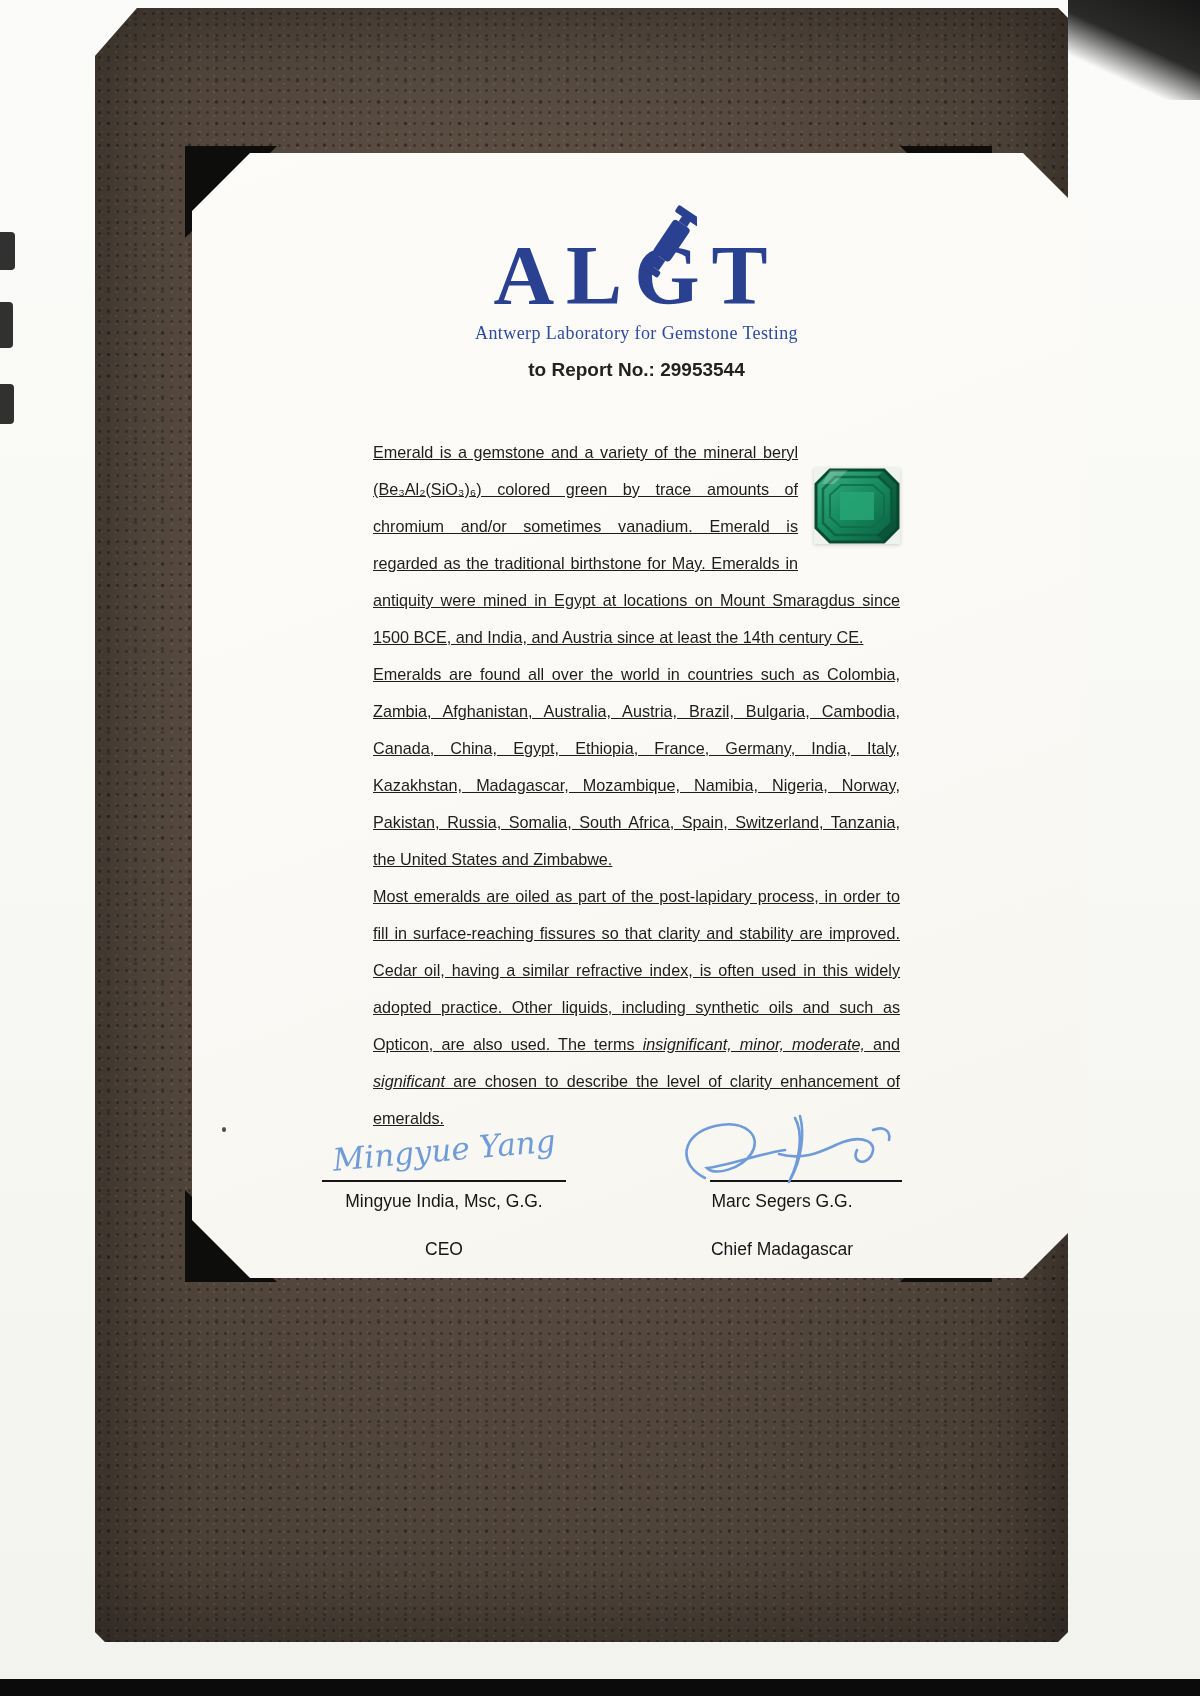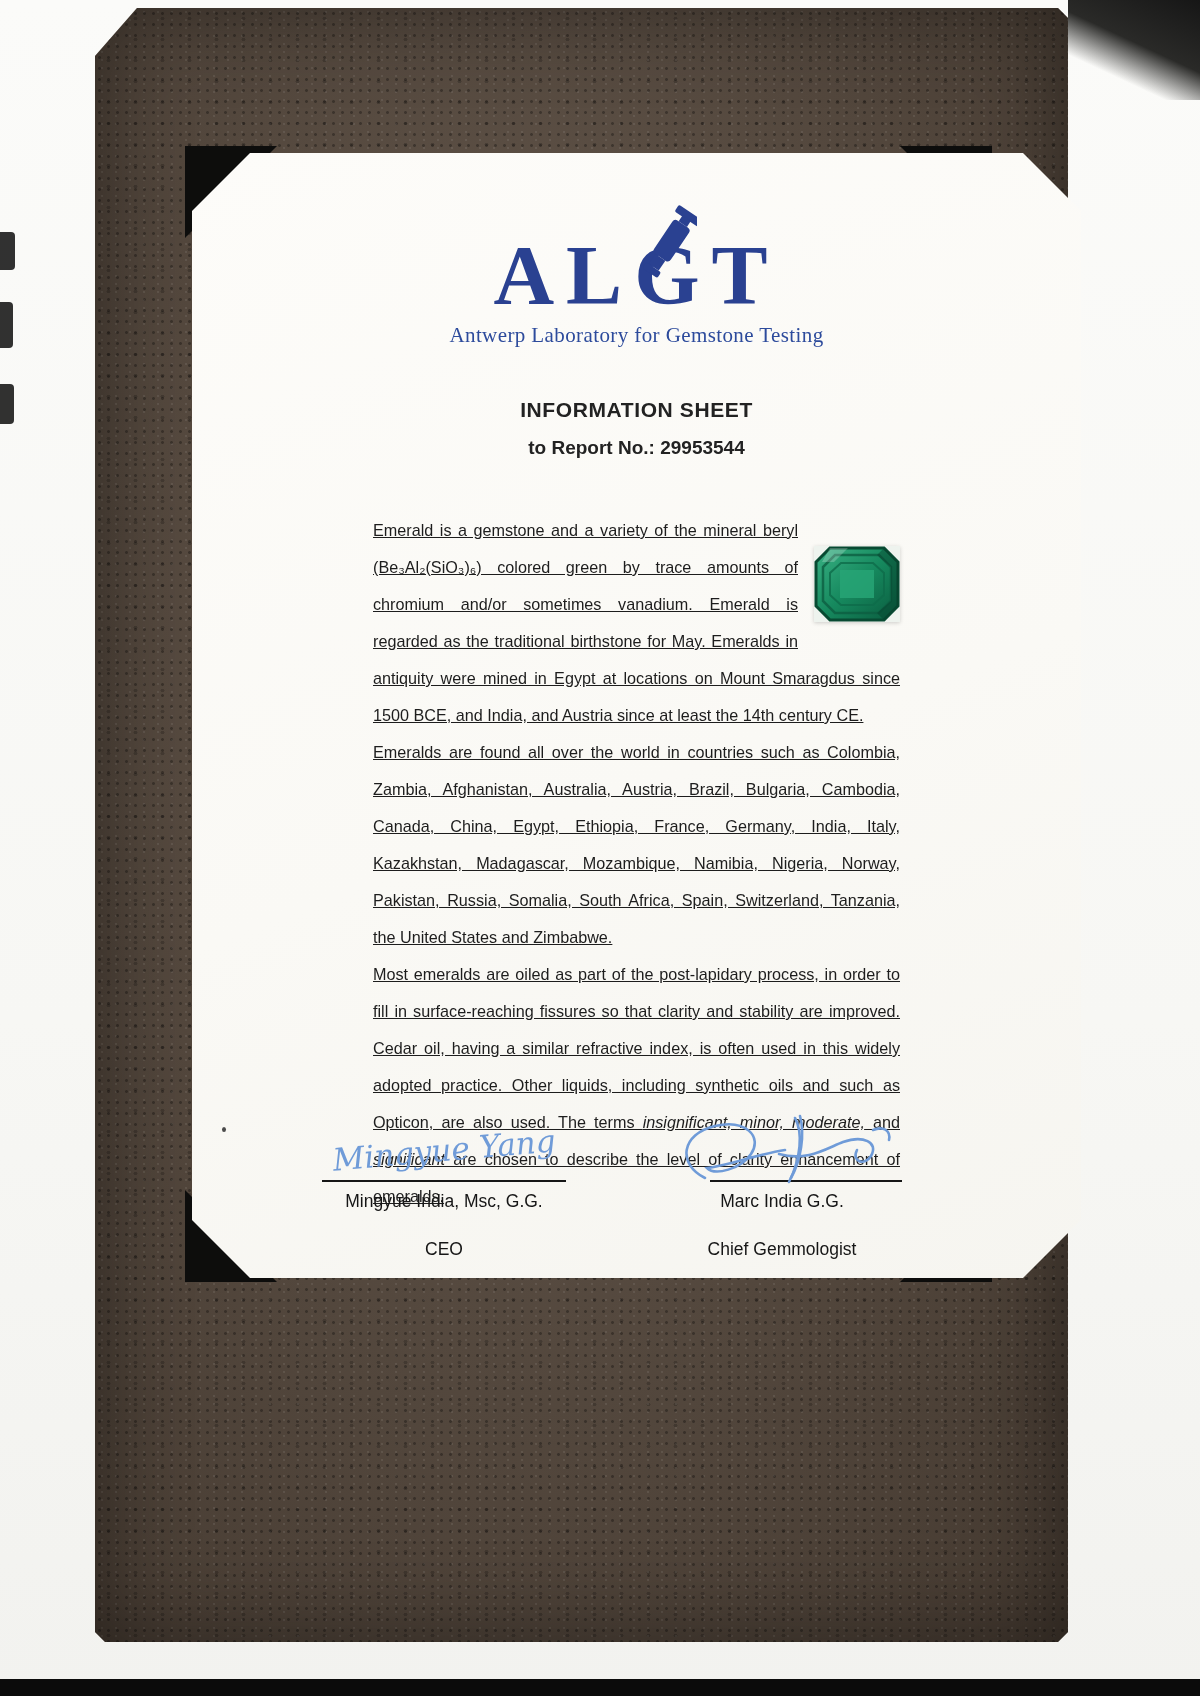--- a/index.html
+++ b/index.html
@@ -51,21 +51,21 @@
   
   .logo-block{margin-top:80px;text-align:center;color:#2a4191;}
   .logo-letters{
     font-family:"Liberation Serif","DejaVu Serif",serif;font-weight:700;
     font-size:84px;line-height:86px;letter-spacing:12px;display:inline-block;position:relative;
   }
   .logo-g{position:relative;display:inline-block;}
   .microscope{position:absolute;top:-34px;left:1px;width:62px;height:108px;pointer-events:none;}
   .logo-subtitle{
     font-family:"Liberation Serif","DejaVu Serif",serif;
-    font-size:21px;color:#2d4b9c;margin-top:4px;letter-spacing:.4px;
+    font-size:18px;color:#2d4b9c;margin-top:4px;letter-spacing:.4px;
   }
 
   .sheet-title{margin-top:50px;text-align:center;font-weight:700;font-size:21px;letter-spacing:.6px;color:#222;}
   .report-line{margin-top:15px;text-align:center;font-weight:700;font-size:19px;color:#222;}
 
   
   .body-text{
     width:527px;margin:53px auto 0;
     font-size:16.2px;line-height:37px;text-align:justify;color:#1d1d1d;
   }
@@ -118,21 +118,20 @@
             <rect x="17" y="6" width="28" height="8" rx="2"></rect>
             <rect x="26" y="13" width="10" height="7"></rect>
             <rect x="21" y="20" width="20" height="40" rx="4"></rect>
             <rect x="25" y="60" width="12" height="12"></rect>
             <rect x="22" y="72" width="18" height="7" rx="2"></rect>
           </g>
         </svg></span><span>T</span></div>
       <div class="logo-subtitle">Antwerp Laboratory for Gemstone Testing</div>
     </div>
 
-    <div class="sheet-title">INFORMATION SHEET</div>
     <div class="report-line">to Report No.: 29953544</div>
 
     <div class="body-text">
       <div class="photo-wrap">
         <svg width="86" height="76" viewBox="0 0 86 76">
           <defs>
             <linearGradient id="emg" x1="0" y1="0" x2="1" y2="1">
               <stop offset="0" stop-color="#39b184"></stop>
               <stop offset="0.5" stop-color="#16895e"></stop>
               <stop offset="1" stop-color="#0a5b3e"></stop>
@@ -164,21 +163,21 @@
         <svg class="sig-flourish" width="230" height="84" viewBox="0 0 230 84">
           <g fill="none" stroke="#6f9bd8" stroke-width="2.6" stroke-linecap="round">
             <path d="M38,66 C10,52 14,22 48,14 C78,7 96,24 84,42 C74,57 48,64 40,56 C58,54 92,42 118,38"></path>
             <path d="M128,6 C136,20 134,46 122,70"></path>
             <path d="M133,4 C138,22 134,48 124,66"></path>
             <path d="M112,42 C140,50 160,36 176,30 C196,23 212,30 204,44 C198,54 184,50 190,38"></path>
             <path d="M206,18 C216,14 224,18 222,28"></path>
           </g>
         </svg>
         <div class="sig-line"></div>
-        <div class="sig-name">Marc India G.G.</div>
-        <div class="sig-title">Chief Gemmologist</div>
+        <div class="sig-name">Marc Segers G.G.</div>
+        <div class="sig-title">Chief Madagascar</div>
       </div>
     </div>
 
   </div>
 
   <div class="bottom-bar"></div>
 </div>
 
 </body></html>

